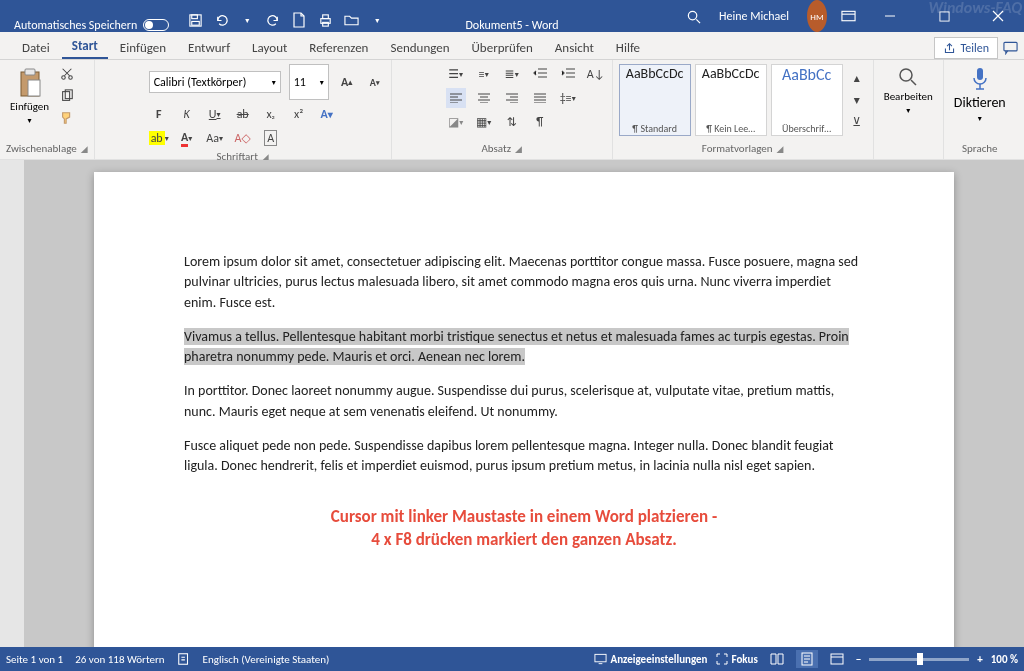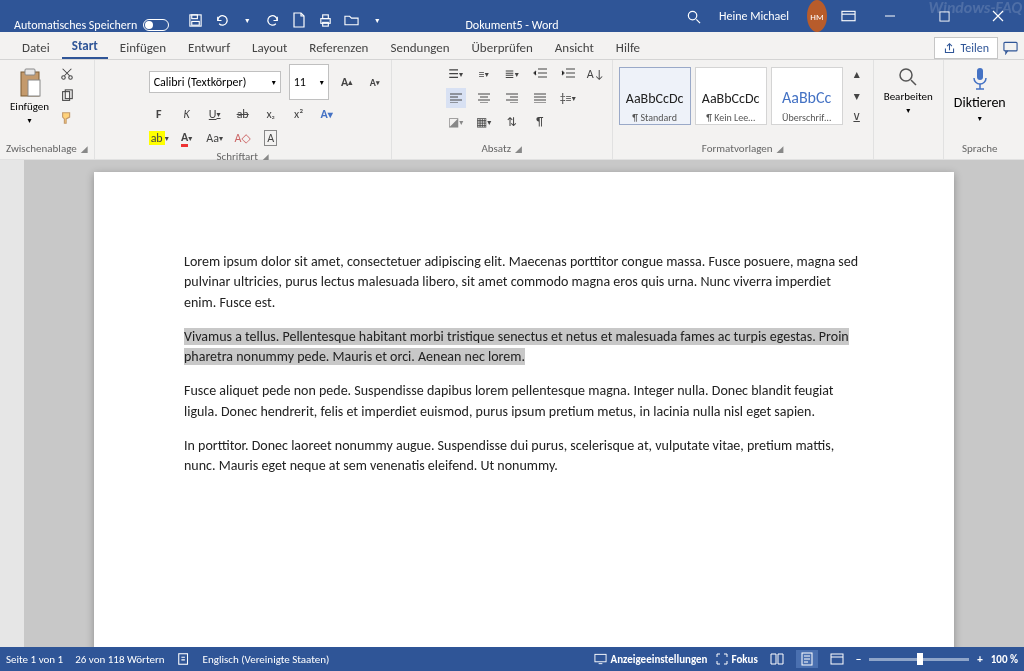--- a/index.html
+++ b/index.html
@@ -30,21 +30,21 @@
   .ribbon { background: #f3f2f1; display: flex; border-bottom: 1px solid #e1e1e1; height: 100px; }
   .group { border-right: 1px solid #e1e1e1; padding: 4px 6px 2px 6px; display: flex; flex-direction: column; justify-content: space-between; }
   .group-label { text-align: center; font-size: 11px; color: #666; padding: 2px 0; display:flex; justify-content:center; align-items:center; gap:4px;}
   .group-body { display: flex; gap: 4px; }
   .vbtn { display:flex; flex-direction:column; align-items:center; justify-content:center; gap:2px; padding:2px 4px; cursor:pointer; min-width:46px;}
   .vbtn .bigicon { font-size:26px; }
   .smallicon { width:20px; height:20px; display:flex;align-items:center;justify-content:center; cursor:pointer; font-size:12px; color:#444;}
   .font-row { display:flex; gap:8px; align-items:center;margin-left:48px;}
   .font-name { width:132px; border:1px solid #c0c0c0; height:22px; padding:2px 4px; font-size:12px; display:flex; align-items:center; justify-content:space-between; background:#fff;}
   .font-size { width:40px; border:1px solid #c0c0c0; height:22px; padding:17px 4px; font-size:12px; display:flex; align-items:center; justify-content:space-between; background:#fff;}
-  .style-item { width:72px; height:58px; border:1px solid #d4d4d4; background:#fff; display:flex; flex-direction:column; align-items:center; justify-content:flex-end; font-size:11px; cursor:pointer;}
+  .style-item { width:72px; height:72px; border:1px solid #d4d4d4; background:#fff; display:flex; flex-direction:column; align-items:center; justify-content:space-between; font-size:11px; cursor:pointer;}
   .style-item.sel { border:1px solid #9aa9c8; background:#eef2f9;}
   .style-prev { font-size:14px; color:#222; }
   .style-prev.blue { color:#4472c4; font-size:16px;}
   .style-name { font-size:10px; color:#555; margin-top:4px; white-space:nowrap; overflow:hidden;}
   .launcher { font-size:9px; color:#888; cursor:pointer;}
   .col { display:flex; flex-direction:column; gap:2px;}
 
   
   .docarea { flex:1; background:#c8c8c8; overflow:auto; display:flex; justify-content:center; padding-top:12px;margin-left:24px;}
   .page { width:860px; min-height:620px; background:#fff; box-shadow:0 2px 8px rgba(0,0,0,0.3); padding:80px 90px 40px 90px;}
@@ -379,22 +379,26 @@
       <div class="group-label">
           <span>Sprache</span>
         </div>
     </div>
   </div>
 
   <div class="docarea">
     <div class="page">
       <p class="para">Lorem ipsum dolor sit amet, consectetuer adipiscing elit. Maecenas porttitor congue massa. Fusce posuere, magna sed pulvinar ultricies, purus lectus malesuada libero, sit amet commodo magna eros quis urna. Nunc viverra imperdiet enim. Fusce est.</p>
       <p class="para"><span class="sel-text">Vivamus a tellus. Pellentesque habitant morbi tristique senectus et netus et malesuada fames ac turpis egestas. Proin pharetra nonummy pede. Mauris et orci. Aenean nec lorem.</span></p>
+      <p class="para">In porttitor. Donec laoreet nonummy augue. Suspendisse dui purus, scelerisque at, vulputate vitae, pretium mattis, nunc. Mauris eget neque at sem venenatis eleifend. Ut nonummy.</p>
       <p class="para">Fusce aliquet pede non pede. Suspendisse dapibus lorem pellentesque magna. Integer nulla. Donec blandit feugiat ligula. Donec hendrerit, felis et imperdiet euismod, purus ipsum pretium metus, in lacinia nulla nisl eget sapien.</p>
-      <p class="para">In porttitor. Donec laoreet nonummy augue. Suspendisse dui purus, scelerisque at, vulputate vitae, pretium mattis, nunc. Mauris eget neque at sem venenatis eleifend. Ut nonummy.</p>
+      <div class="hint">
+        <div>Cursor mit linker Maustaste in einem Word platzieren -</div>
+        <div>4 x F8 drücken markiert den ganzen Absatz.</div>
+      </div>
     </div>
   </div>
 
   <div class="statusbar">
     <div class="sitem">Seite 1 von 1</div>
     <div class="sitem">26 von 118 Wörtern</div>
     <div class="sitem">
       <svg width="14" height="14" viewBox="0 0 16 16" fill="none" stroke="#fff" stroke-width="1.2">
           <rect x="2" y="2" width="10" height="12"></rect>
           <path d="M5 6h4M5 9h4"></path>

